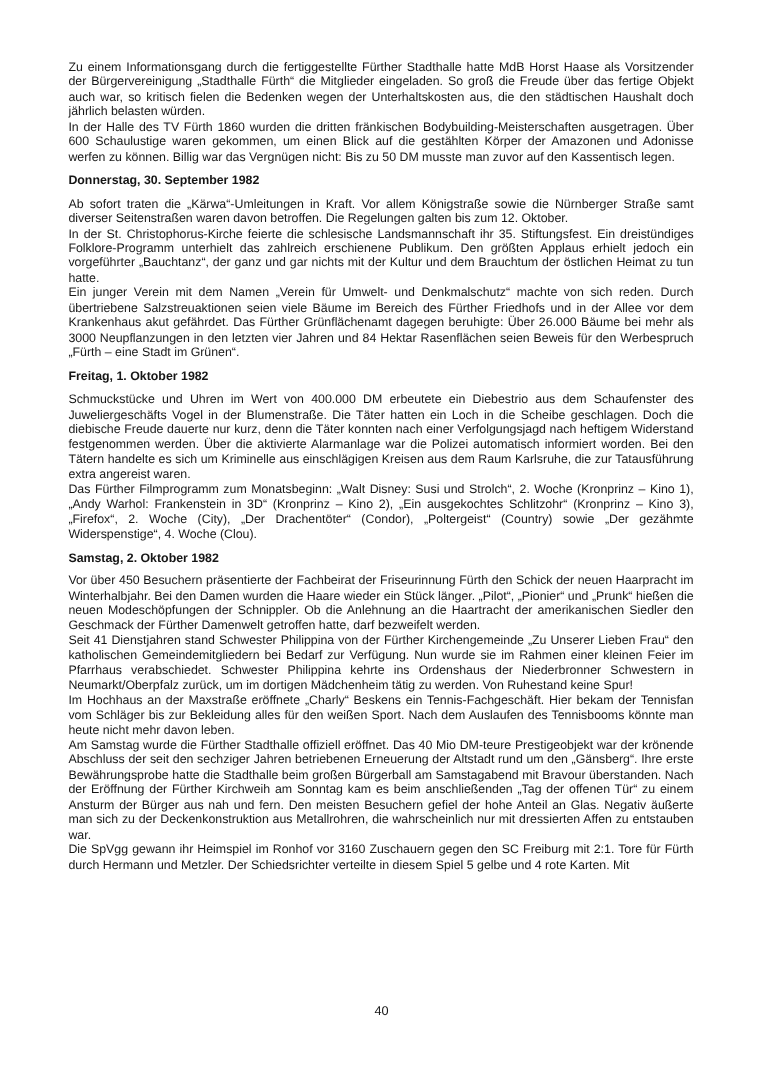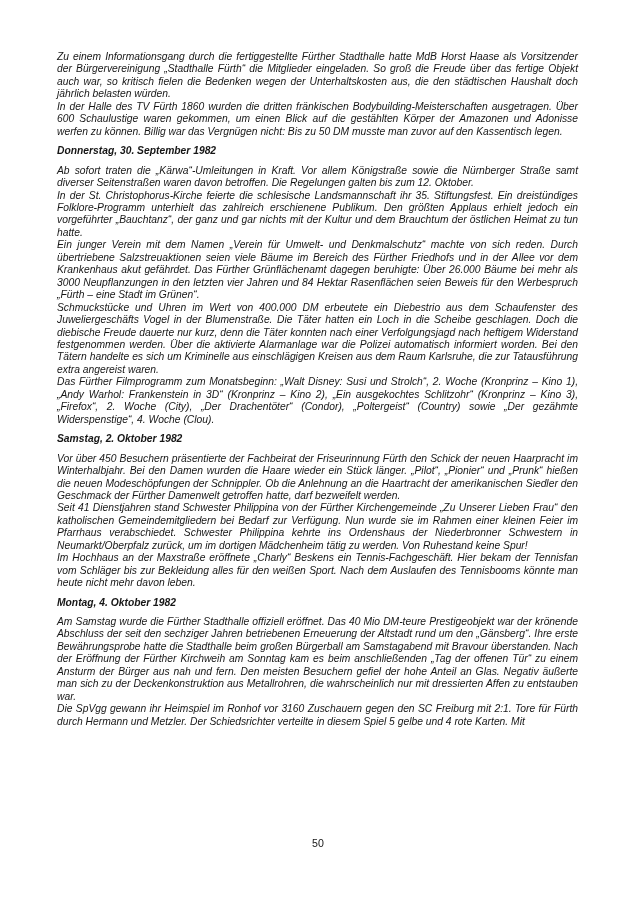--- a/index.html
+++ b/index.html
@@ -22,21 +22,20 @@
   }
   .doc-content {
     position: absolute;
     left: 57px;
     top: 51px;
     width: 521px;
     font-size: 10.3px;
     line-height: 12.45px;
     text-align: justify;
     color: #161616;
-    font-style: italic;
   }
   .doc-para {
     margin: 0;
     padding: 0;
   }
   .doc-heading {
     font-size: 10.3px;
     line-height: 12.45px;
     font-weight: 700;
     margin: 7px 0;
@@ -57,24 +56,24 @@
 <body>
 
 <div class="page">
   <div class="doc-content">
       <p class="doc-para">Zu einem Informationsgang durch die fertiggestellte Fürther Stadthalle hatte MdB Horst Haase als Vorsitzender der Bürgervereinigung „Stadthalle Fürth“ die Mitglieder eingeladen. So groß die Freude über das fertige Objekt auch war, so kritisch fielen die Bedenken wegen der Unterhaltskosten aus, die den städtischen Haushalt doch jährlich belasten würden.</p>
       <p class="doc-para">In der Halle des TV Fürth 1860 wurden die dritten fränkischen Bodybuilding-Meisterschaften ausgetragen. Über 600 Schaulustige waren gekommen, um einen Blick auf die gestählten Körper der Amazonen und Adonisse werfen zu können. Billig war das Vergnügen nicht: Bis zu 50 DM musste man zuvor auf den Kassentisch legen.</p>
       <h2 class="doc-heading">Donnerstag, 30. September 1982</h2>
       <p class="doc-para">Ab sofort traten die „Kärwa“-Umleitungen in Kraft. Vor allem Königstraße sowie die Nürnberger Straße samt diverser Seitenstraßen waren davon betroffen. Die Regelungen galten bis zum 12. Oktober.</p>
       <p class="doc-para">In der St. Christophorus-Kirche feierte die schlesische Landsmannschaft ihr 35. Stiftungsfest. Ein dreistündiges Folklore-Programm unterhielt das zahlreich erschienene Publikum. Den größten Applaus erhielt jedoch ein vorgeführter „Bauchtanz“, der ganz und gar nichts mit der Kultur und dem Brauchtum der östlichen Heimat zu tun hatte.</p>
       <p class="doc-para">Ein junger Verein mit dem Namen „Verein für Umwelt- und Denkmalschutz“ machte von sich reden. Durch übertriebene Salzstreuaktionen seien viele Bäume im Bereich des Fürther Friedhofs und in der Allee vor dem Krankenhaus akut gefährdet. Das Fürther Grünflächenamt dagegen beruhigte: Über 26.000 Bäume bei mehr als 3000 Neupflanzungen in den letzten vier Jahren und 84 Hektar Rasenflächen seien Beweis für den Werbespruch „Fürth – eine Stadt im Grünen“.</p>
+      <h2 class="doc-heading">Freitag, 1. Oktober 1982</h2>
       <p class="doc-para">Schmuckstücke und Uhren im Wert von 400.000 DM erbeutete ein Diebestrio aus dem Schaufenster des Juweliergeschäfts Vogel in der Blumenstraße. Die Täter hatten ein Loch in die Scheibe geschlagen. Doch die diebische Freude dauerte nur kurz, denn die Täter konnten nach einer Verfolgungsjagd nach heftigem Widerstand festgenommen werden. Über die aktivierte Alarmanlage war die Polizei automatisch informiert worden. Bei den Tätern handelte es sich um Kriminelle aus einschlägigen Kreisen aus dem Raum Karlsruhe, die zur Tatausführung extra angereist waren.</p>
       <p class="doc-para">Das Fürther Filmprogramm zum Monatsbeginn: „Walt Disney: Susi und Strolch“, 2. Woche (Kronprinz – Kino 1), „Andy Warhol: Frankenstein in 3D“ (Kronprinz – Kino 2), „Ein ausgekochtes Schlitzohr“ (Kronprinz – Kino 3), „Firefox“, 2. Woche (City), „Der Drachentöter“ (Condor), „Poltergeist“ (Country) sowie „Der gezähmte Widerspenstige“, 4. Woche (Clou).</p>
       <h2 class="doc-heading">Samstag, 2. Oktober 1982</h2>
       <p class="doc-para">Vor über 450 Besuchern präsentierte der Fachbeirat der Friseurinnung Fürth den Schick der neuen Haarpracht im Winterhalbjahr. Bei den Damen wurden die Haare wieder ein Stück länger. „Pilot“, „Pionier“ und „Prunk“ hießen die neuen Modeschöpfungen der Schnippler. Ob die Anlehnung an die Haartracht der amerikanischen Siedler den Geschmack der Fürther Damenwelt getroffen hatte, darf bezweifelt werden.</p>
       <p class="doc-para">Seit 41 Dienstjahren stand Schwester Philippina von der Fürther Kirchengemeinde „Zu Unserer Lieben Frau“ den katholischen Gemeindemitgliedern bei Bedarf zur Verfügung. Nun wurde sie im Rahmen einer kleinen Feier im Pfarrhaus verabschiedet. Schwester Philippina kehrte ins Ordenshaus der Niederbronner Schwestern in Neumarkt/Oberpfalz zurück, um im dortigen Mädchenheim tätig zu werden. Von Ruhestand keine Spur!</p>
       <p class="doc-para">Im Hochhaus an der Maxstraße eröffnete „Charly“ Beskens ein Tennis-Fachgeschäft. Hier bekam der Tennisfan vom Schläger bis zur Bekleidung alles für den weißen Sport. Nach dem Auslaufen des Tennisbooms könnte man heute nicht mehr davon leben.</p>
-      <h2 class="doc-heading">Montag, 4. Oktober 1982</h2>
       <p class="doc-para">Am Samstag wurde die Fürther Stadthalle offiziell eröffnet. Das 40 Mio DM-teure Prestigeobjekt war der krönende Abschluss der seit den sechziger Jahren betriebenen Erneuerung der Altstadt rund um den „Gänsberg“. Ihre erste Bewährungsprobe hatte die Stadthalle beim großen Bürgerball am Samstagabend mit Bravour überstanden. Nach der Eröffnung der Fürther Kirchweih am Sonntag kam es beim anschließenden „Tag der offenen Tür“ zu einem Ansturm der Bürger aus nah und fern. Den meisten Besuchern gefiel der hohe Anteil an Glas. Negativ äußerte man sich zu der Deckenkonstruktion aus Metallrohren, die wahrscheinlich nur mit dressierten Affen zu entstauben war.</p>
       <p class="doc-para">Die SpVgg gewann ihr Heimspiel im Ronhof vor 3160 Zuschauern gegen den SC Freiburg mit 2:1. Tore für Fürth durch Hermann und Metzler. Der Schiedsrichter verteilte in diesem Spiel 5 gelbe und 4 rote Karten. Mit</p>
     </div>
-  <div class="page-number">50</div>
+  <div class="page-number">40</div>
 </div>
 
 </body></html>

